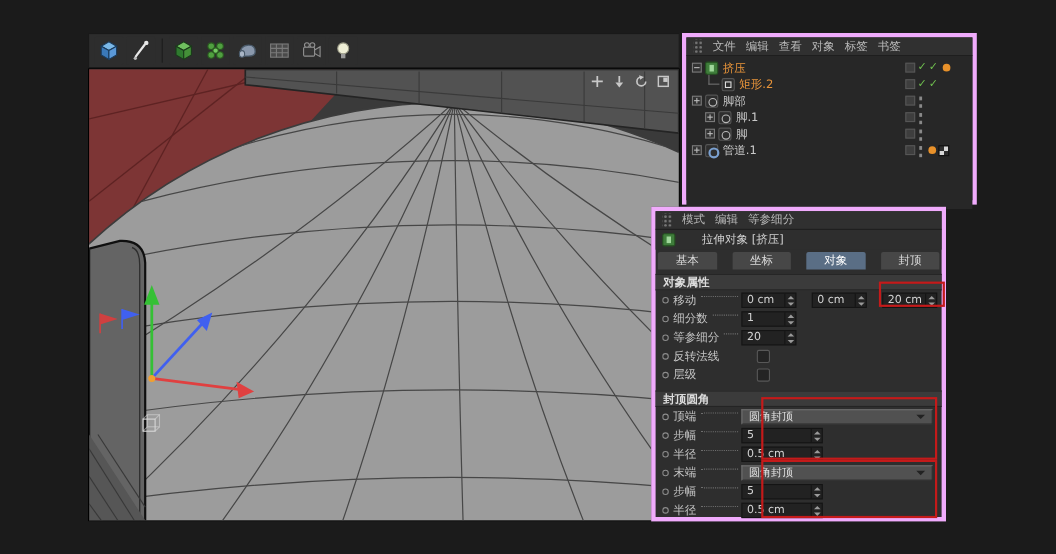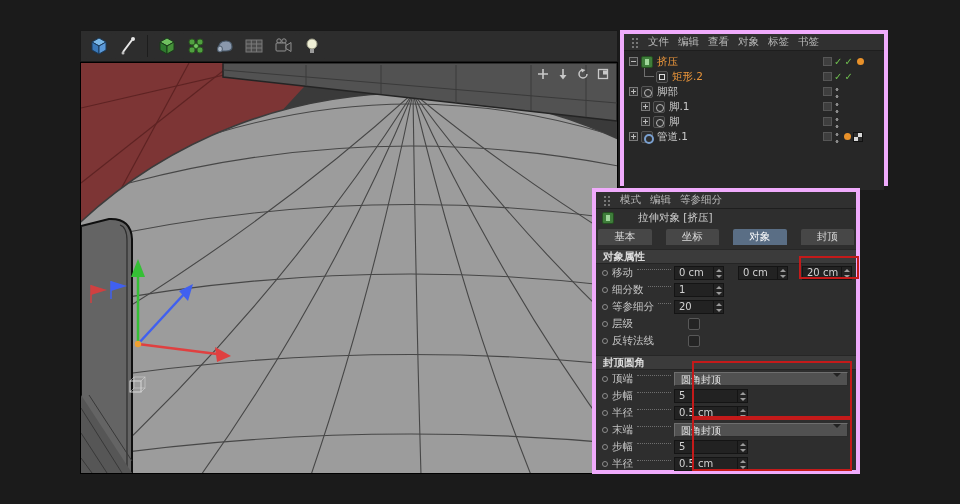--- a/index.html
+++ b/index.html
@@ -71,21 +71,21 @@
   .ldots{flex:1;border-bottom:1px dotted #6e6e6e;margin:0 3px 0 4px;transform:translateY(-3px);min-width:4px}
   .field{height:14px;background:#222;border:1px solid #141414;display:flex;align-items:stretch;flex:none}
   .field .val{flex:1;padding-left:4px;font-size:10px;color:#d2d2d2;white-space:nowrap;display:flex;align-items:center}
   .f50{width:50px;margin-right:14px}
   .f74{width:74px}
   .spin{width:10px;border-left:1px solid #141414;display:flex;flex-direction:column;flex:none}
   .spin i{flex:1;position:relative}
   .spin i.up::after{content:"";position:absolute;left:2px;top:2px;border-left:3px solid transparent;border-right:3px solid transparent;border-bottom:3px solid #9a9a9a}
   .spin i.dn::after{content:"";position:absolute;left:2px;top:2px;border-left:3px solid transparent;border-right:3px solid transparent;border-top:3px solid #9a9a9a}
   .ddl{flex:1;height:14px;background:#515151;border:1px solid;border-color:#6e6e6e #2b2b2b #2b2b2b #6e6e6e;
-    display:flex;padding:0 6px;font-size:10px;color:#e4e4e4}
+    display:flex;align-items:center;padding:0 6px;font-size:10px;color:#e4e4e4}
   .ddl .dar{margin-left:auto;border-left:4px solid transparent;border-right:4px solid transparent;border-top:4px solid #222}
   .cb{width:12px;height:12px;background:#242424;border:1px solid #585858;border-radius:2px;flex:none}
 
   
   .anno{position:absolute;border:2px solid #c41a1a;pointer-events:none;z-index:20;background:transparent}
   #anno-move{left:799px;top:256px;width:60px;height:23px}
   #anno-cap-top{left:692px;top:361px;width:160px;height:57px}
   #anno-cap-bottom{left:692px;top:418px;width:160px;height:53px}
 </style>
 </head>
@@ -436,29 +436,29 @@
         <span class="spin">
             <i class="up"></i>
             <i class="dn"></i>
           </span>
       </span>
     </div>
 
     <div class="arow">
       <span class="lz" style="width:86px">
         <span class="adot"></span>
+        <span class="alabel">反转法线</span>
+      </span>
+      <span class="cb"></span>
+    </div>
+
+    <div class="arow">
+      <span class="lz" style="width:86px">
+        <span class="adot"></span>
         <span class="alabel">层级</span>
-      </span>
-      <span class="cb"></span>
-    </div>
-
-    <div class="arow">
-      <span class="lz" style="width:86px">
-        <span class="adot"></span>
-        <span class="alabel">反转法线</span>
       </span>
       <span class="cb"></span>
     </div>
 
     <div class="aheading" style="margin-top:6px">封顶圆角</div>
 
     <div class="arow">
       <span class="lz">
         <span class="adot"></span>
         <span class="alabel">顶端</span>

